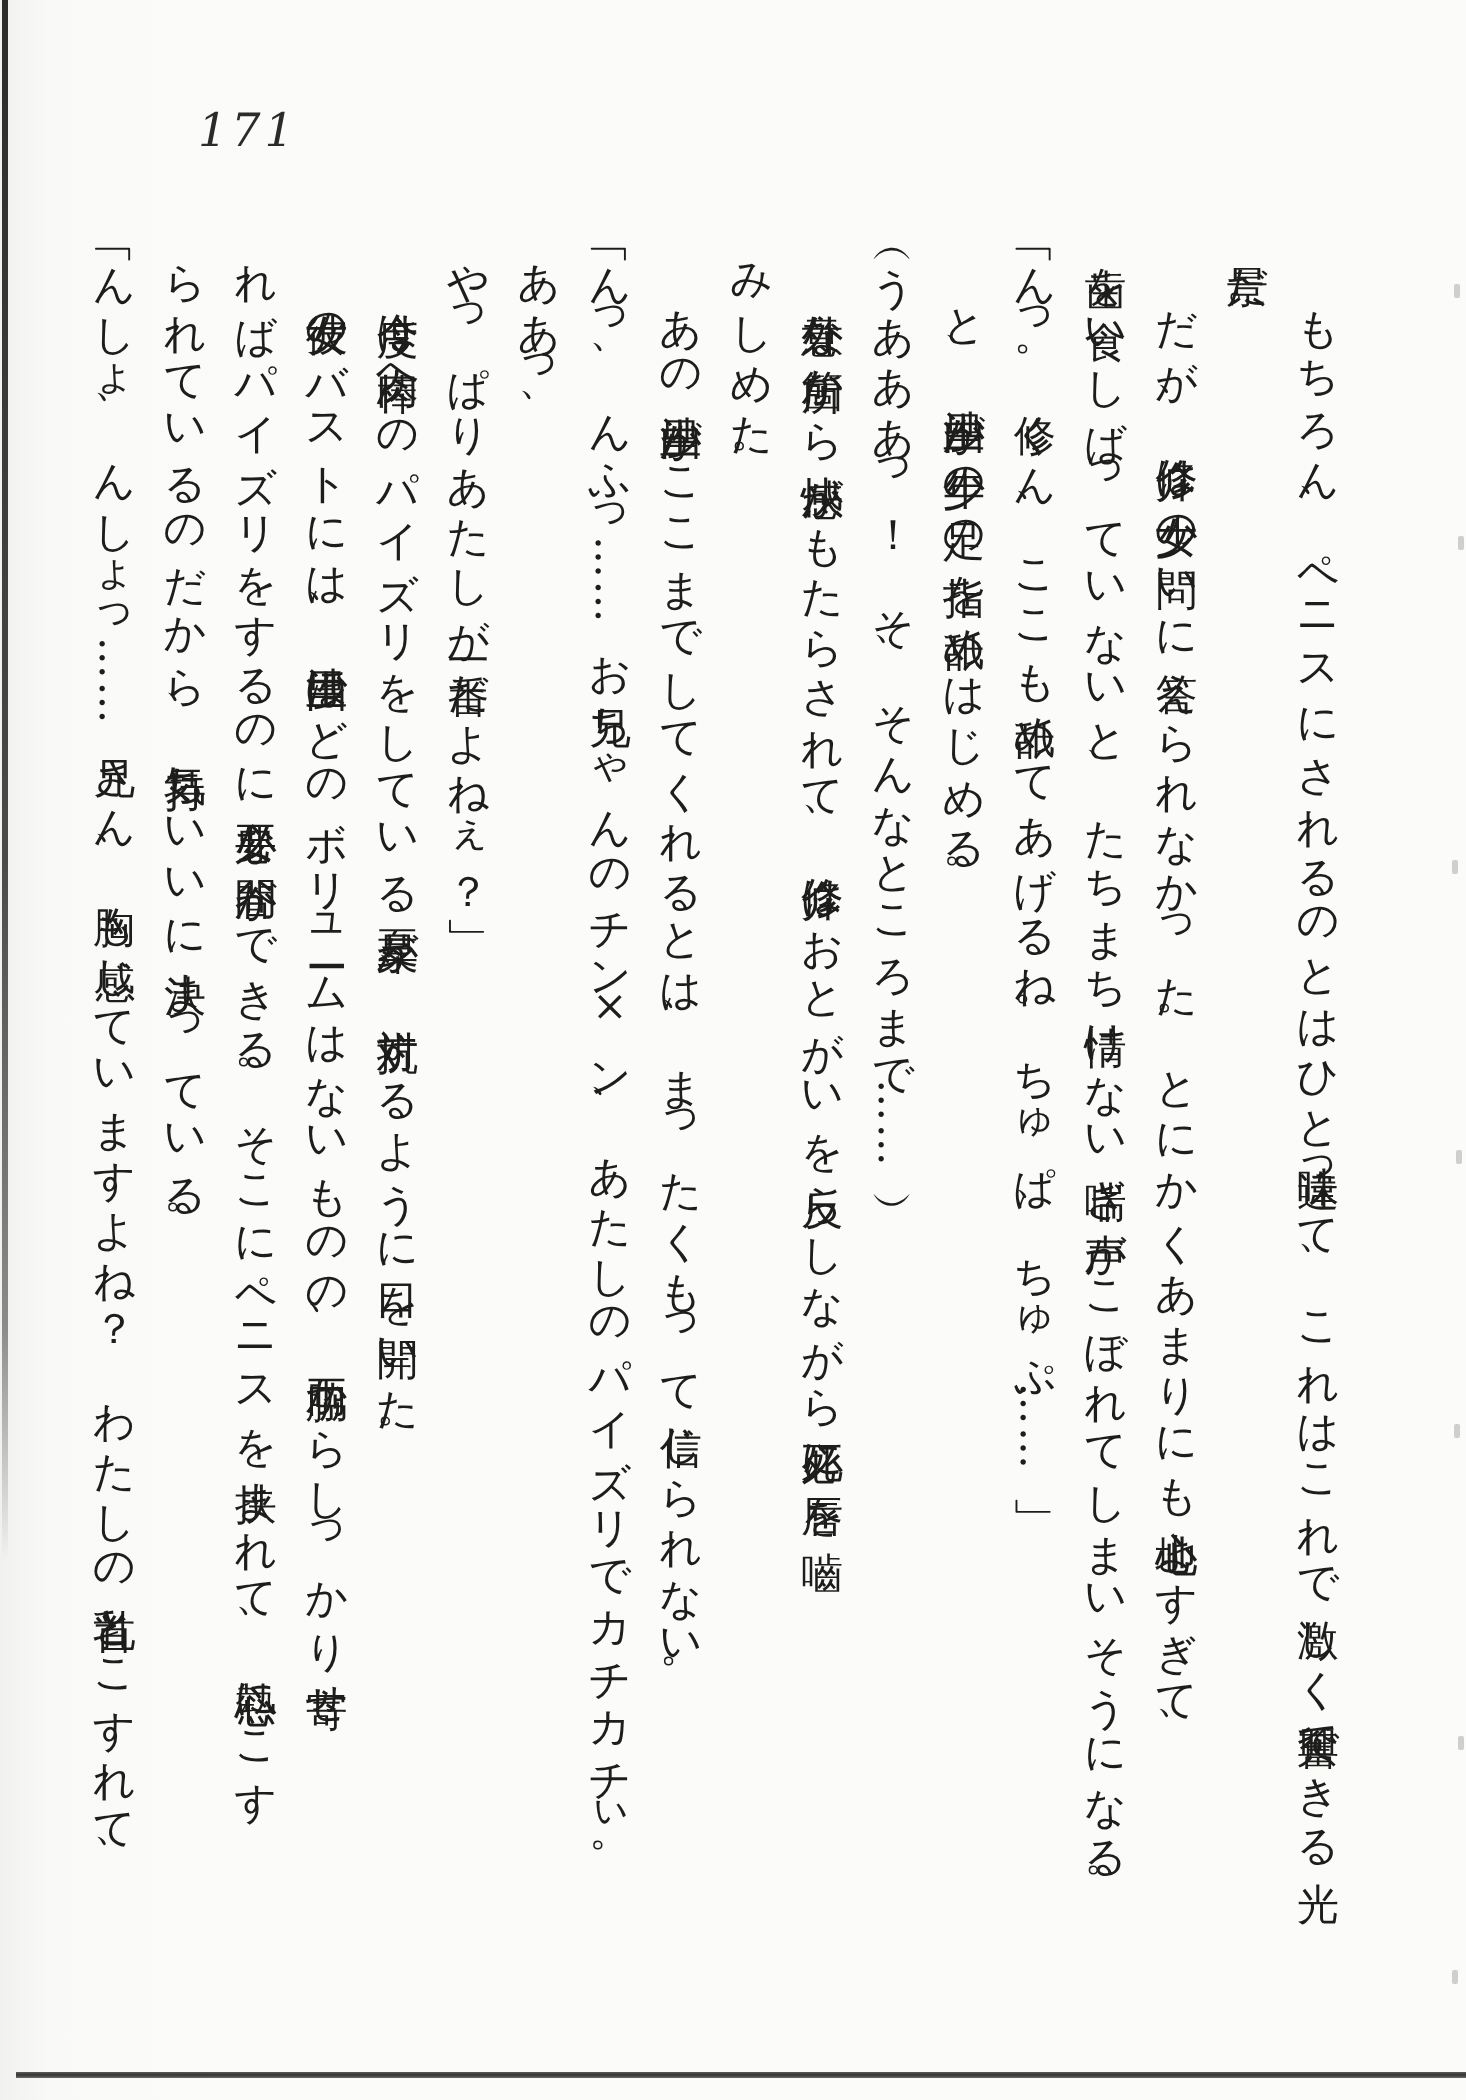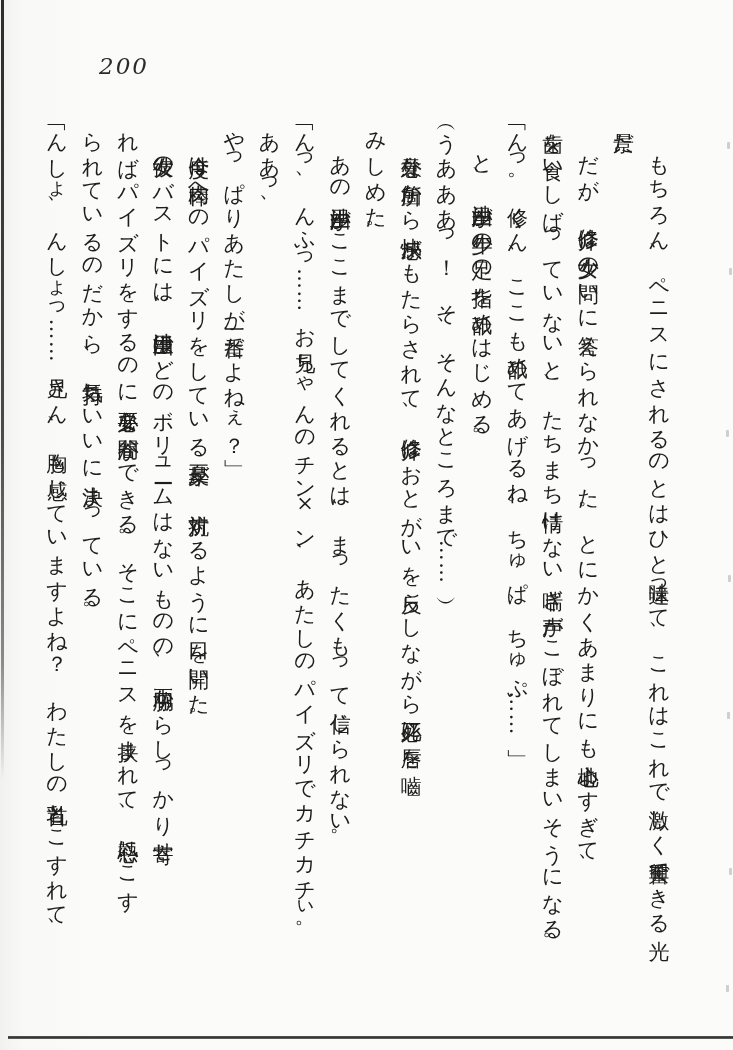--- a/index.html
+++ b/index.html
@@ -63,21 +63,21 @@
   }
 </style>
 </head>
 <body>
 
 <div class="page">
 
   <div class="edge-left"></div>
   <div class="edge-left-core"></div>
 
-  <div class="page-number">200</div>
+  <div class="page-number">171</div>
 
   <div class="text-block" id="text-block">
       <p class="indent">もちろん、ペニスにされるのとはひと味違って、これはこれで激しく興奮できる光</p>
       <p class="">景だ。</p>
       <p class="indent">だが、修介は少女の問いに答えられなかった。とにかくあまりにも心地よすぎて、</p>
       <p class="">歯を食いしばっていないと、たちまち情けない喘ぎ声がこぼれてしまいそうになる。</p>
       <p class="">「んっ。修くん、ここも舐めてあげるね。ちゅぱ、ちゅぷ……」</p>
       <p class="indent">と、沙由里が少年の足の指を舐めはじめる。</p>
       <p class="">（うあああっ！　そ、そんなところまで……）</p>
       <p class="indent">意外な箇所から快感がもたらされて、修介はおとがいを反らしながら必死に唇を嚙</p>

